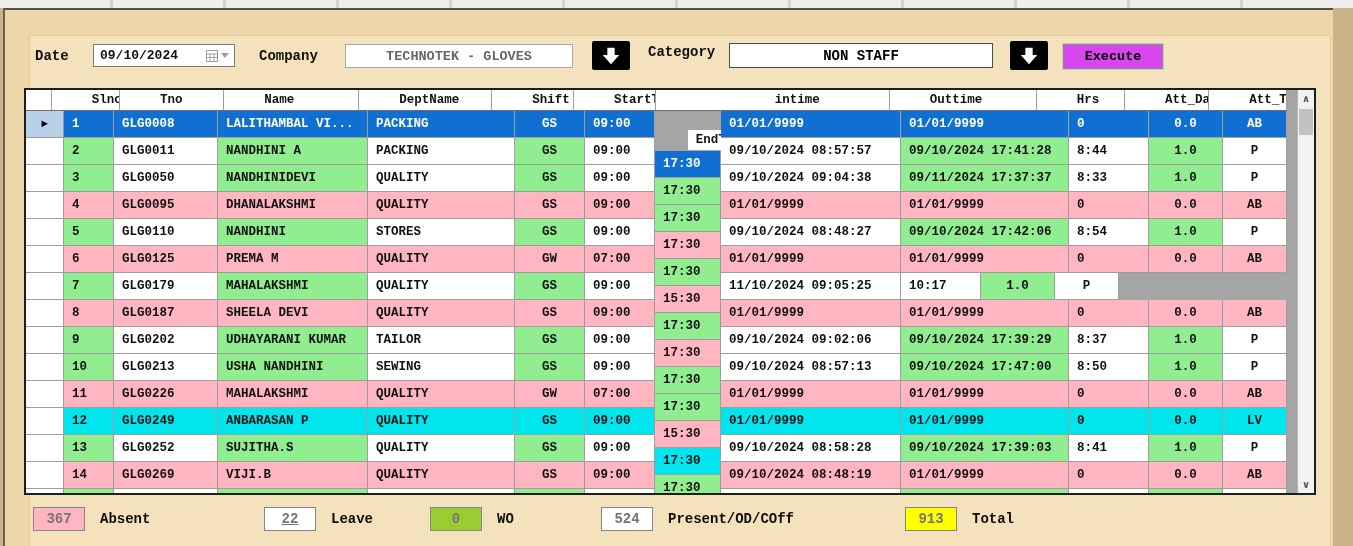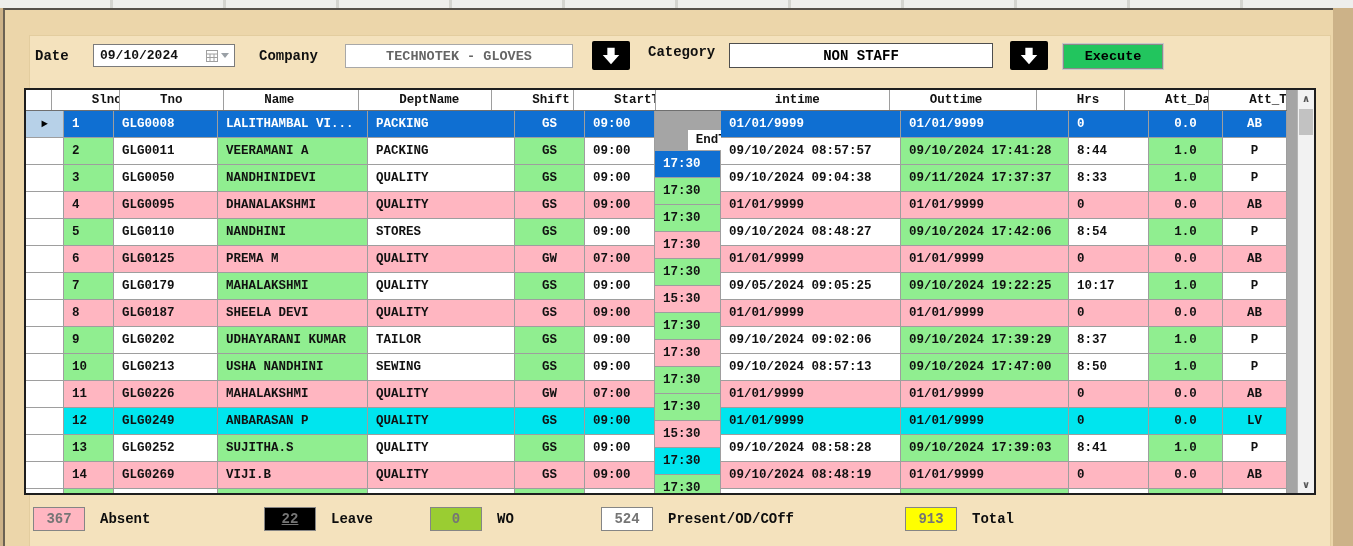--- a/index.html
+++ b/index.html
@@ -44,21 +44,21 @@
   }
   .company-box{left:345px;top:44px;width:228px;height:24px;border:1px solid #a8a8a8;color:#666;}
   .category-box{left:729px;top:43px;width:264px;height:25px;border:1px solid #4e4e4e;color:#000;font-size:14px;}
   .arrow-btn{
     position:absolute;top:41px;width:38px;height:29px;background:#000;border-radius:2px;
     display:flex;align-items:center;justify-content:center;cursor:pointer;
   }
   .arrow-btn.b1{left:592px;} .arrow-btn.b2{left:1010px;}
   .execute-btn{
     position:absolute;left:1063px;top:44px;width:100px;height:25px;box-sizing:border-box;
-    background:#22c55e;border:1px solid #8a8a8a;outline:1px solid #c9c9c9;
+    background:#d946ef;border:1px solid #8a8a8a;outline:1px solid #c9c9c9;
     display:flex;align-items:center;justify-content:center;font-size:13.5px;color:#000;cursor:pointer;
   }
   
   .grid{
     position:absolute;left:24px;top:88px;width:1292px;height:407px;box-sizing:border-box;
     border:2px solid #1e1e1e;background:#a5a5a5;overflow:hidden;
   }
   .gtable{position:absolute;left:0;top:0;width:1261px;height:100%;}
   .ghead{display:flex;height:21px;background:#fff;border-bottom:1px solid #6f6f6f;box-sizing:border-box;gap:32px;}
   .gbody{position:absolute;left:0;top:21px;right:0;bottom:0;overflow:hidden;}
@@ -171,21 +171,21 @@
           <div class="cell dcell c8 od">01/01/9999</div>
           <div class="cell dcell c9 ev">01/01/9999</div>
           <div class="cell dcell c10 od">0</div>
           <div class="cell dcell c11 ev">0.0</div>
           <div class="cell dcell c12 od">AB</div>
         </div>
         <div class="grow present">
           <div class="cell ind c0"></div>
           <div class="cell dcell c1 ev">2</div>
           <div class="cell dcell c2 od">GLG0011</div>
-          <div class="cell dcell c3 ev">VEERAMANI A</div>
+          <div class="cell dcell c3 ev">NANDHINI A</div>
           <div class="cell dcell c4 od">PACKING</div>
           <div class="cell dcell c5 ev">GS</div>
           <div class="cell dcell c6 od">09:00</div>
           <div class="cell dcell c7 ev">17:30</div>
           <div class="cell dcell c8 od">09/10/2024 08:57:57</div>
           <div class="cell dcell c9 ev">09/10/2024 17:41:28</div>
           <div class="cell dcell c10 od">8:44</div>
           <div class="cell dcell c11 ev">1.0</div>
           <div class="cell dcell c12 od">P</div>
         </div>
@@ -251,22 +251,21 @@
         </div>
         <div class="grow present">
           <div class="cell ind c0"></div>
           <div class="cell dcell c1 ev">7</div>
           <div class="cell dcell c2 od">GLG0179</div>
           <div class="cell dcell c3 ev">MAHALAKSHMI</div>
           <div class="cell dcell c4 od">QUALITY</div>
           <div class="cell dcell c5 ev">GS</div>
           <div class="cell dcell c6 od">09:00</div>
           <div class="cell dcell c7 ev">17:30</div>
-          <div class="cell dcell c8 od">09/05/2024 09:05:25</div>
-          <div class="cell dcell c9 ev">09/10/2024 19:22:25</div>
+          <div class="cell dcell c8 od">11/10/2024 09:05:25</div>
           <div class="cell dcell c10 od">10:17</div>
           <div class="cell dcell c11 ev">1.0</div>
           <div class="cell dcell c12 od">P</div>
         </div>
         <div class="grow absent">
           <div class="cell ind c0"></div>
           <div class="cell dcell c1 ev">8</div>
           <div class="cell dcell c2 od">GLG0187</div>
           <div class="cell dcell c3 ev">SHEELA DEVI</div>
           <div class="cell dcell c4 od">QUALITY</div>
@@ -395,21 +394,21 @@
       <span>∨</span>
     </div>
   </div>
 </div>
 
 <div class="fitem f1">
   <div class="fbox" style="background: rgb(255, 182, 193);">367</div>
   <div class="flabel">Absent</div>
 </div>
 <div class="fitem f2">
-  <div class="fbox" style="background: #000000; text-decoration: underline;">22</div>
+  <div class="fbox" style="background: #ffffff; text-decoration: underline;">22</div>
   <div class="flabel">Leave</div>
 </div>
 <div class="fitem f3">
   <div class="fbox" style="background: rgb(154, 205, 50);">0</div>
   <div class="flabel">WO</div>
 </div>
 <div class="fitem f4">
   <div class="fbox" style="background: rgb(255, 255, 255);">524</div>
   <div class="flabel">Present/OD/COff</div>
 </div>

